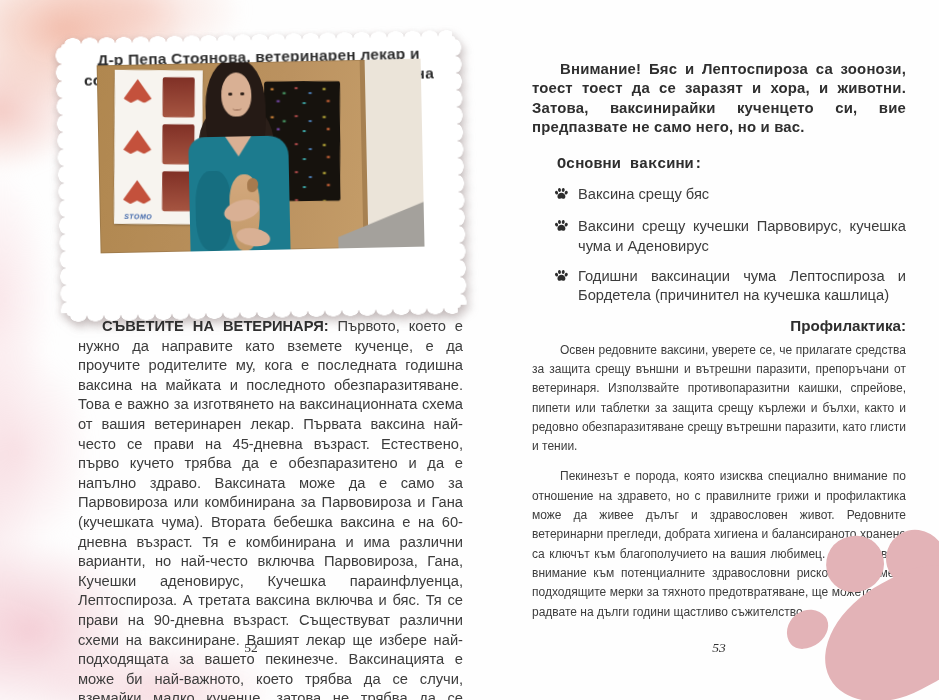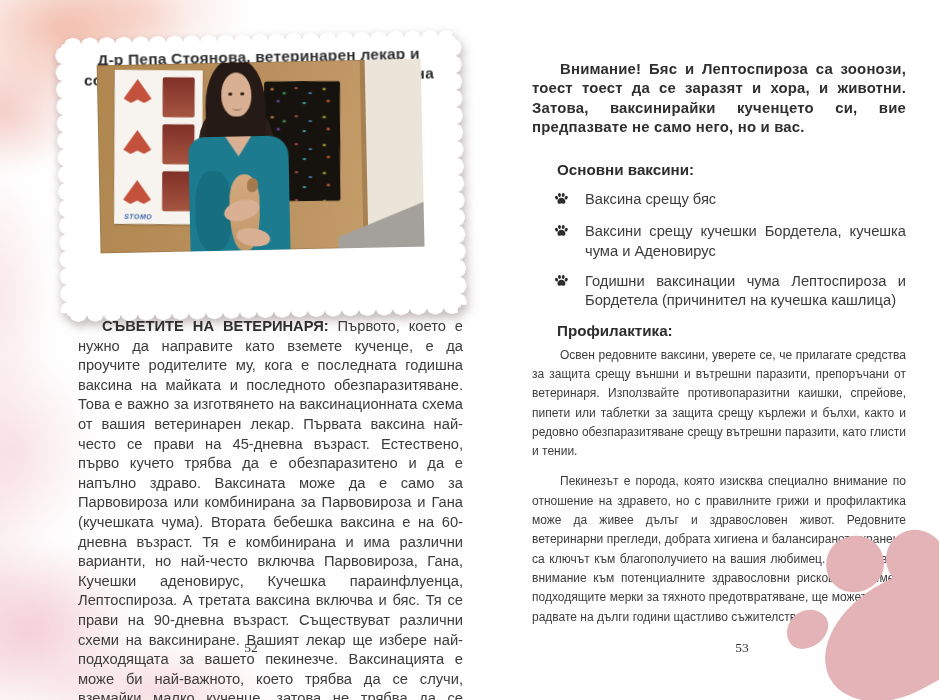--- a/index.html
+++ b/index.html
@@ -116,32 +116,32 @@
   
   .col-left{position:absolute;left:78px;top:317px;width:385px;}
   .col-right{position:absolute;left:532px;top:60px;width:374px;}
   p{margin:0;}
   .body-text{font-size:14.7px;line-height:19.6px;text-align:justify;color:#3c3c3c;}
   .body-text b{color:#2e2e2e;}
   .lead{text-indent:24px;}
   .warning{font-weight:700;color:#2f2f2f;font-size:14.9px;line-height:19.3px;
     text-align:justify;text-indent:28px;letter-spacing:.2px;}
   .sec-heading{font-weight:700;color:#2e2e2e;font-size:15.2px;padding-left:25px;}
-  .vax-heading{margin-top:24px;margin-bottom:12px;}
-  .pro-heading{margin-top:4px;margin-bottom:7px;}
+  .vax-heading{margin-top:18px;margin-bottom:12px;font-family:Liberation Mono, monospace;}
+  .pro-heading{margin-top:4px;margin-bottom:7px;text-align:right;}
   .vax-list{list-style:none;margin:0;padding:0 0 0 22px;}
   .vax-item{display:grid;grid-template-columns:24px 1fr;align-items:start;
-    margin-bottom:11px;font-size:14.7px;line-height:19.3px;text-align:justify;color:#3c3c3c;gap:7px;}
+    margin-bottom:11px;font-size:14.7px;line-height:19.3px;text-align:justify;color:#3c3c3c;}
   .vax-item .paw-icon-box{padding-top:2px;}
   .pro-p{font-size:12px;line-height:19.3px;text-align:justify;text-indent:28px;
     color:#3c3c3c;margin-bottom:11px;}
   .page-num{position:absolute;top:640px;width:40px;text-align:center;
     font-family:"Liberation Serif","DejaVu Serif",serif;font-size:13.5px;color:#333;}
   .page-num-left{left:231px;text-align:center;}
-  .page-num-right{left:722px;}
+  .page-num-right{left:699px;font-style:italic;}
 </style>
 </head>
 <body>
 
 <div class="watercolor"></div>
 
 <div class="frame-wrap">
   <div class="sc sc-top"></div>
   <div class="sc sc-bottom"></div>
   <div class="sc sc-left"></div>
@@ -209,21 +209,21 @@
     <li class="vax-item">
       <span class="paw-icon-box">
         <svg viewBox="0 0 20 18" width="15" height="14" fill="#2d2d2d">
           <ellipse cx="3.4" cy="7.2" rx="2" ry="2.6" transform="rotate(-25 3.4 7.2)"></ellipse>
           <ellipse cx="7.3" cy="3.6" rx="2" ry="2.7" transform="rotate(-8 7.3 3.6)"></ellipse>
           <ellipse cx="12.3" cy="3.6" rx="2" ry="2.7" transform="rotate(8 12.3 3.6)"></ellipse>
           <ellipse cx="16.3" cy="7.2" rx="2" ry="2.6" transform="rotate(25 16.3 7.2)"></ellipse>
           <path d="M9.9 7.2c2.9 0 5.3 2.4 5.3 5 0 2.2-1.6 3.5-3.3 3.1-.9-.2-1.4-.5-2-.5s-1.1.3-2 .5c-1.7.4-3.3-.9-3.3-3.1 0-2.6 2.4-5 5.3-5z"></path>
         </svg>
       </span>
-      <span>Ваксини срещу кучешки Бордетела, кучешка чума и Аденовирус</span>
+      <span>Ваксини срещу кучешки Парвовирус, кучешка чума и Аденовирус</span>
     </li>
     <li class="vax-item">
       <span class="paw-icon-box">
         <svg viewBox="0 0 20 18" width="15" height="14" fill="#2d2d2d">
           <ellipse cx="3.4" cy="7.2" rx="2" ry="2.6" transform="rotate(-25 3.4 7.2)"></ellipse>
           <ellipse cx="7.3" cy="3.6" rx="2" ry="2.7" transform="rotate(-8 7.3 3.6)"></ellipse>
           <ellipse cx="12.3" cy="3.6" rx="2" ry="2.7" transform="rotate(8 12.3 3.6)"></ellipse>
           <ellipse cx="16.3" cy="7.2" rx="2" ry="2.6" transform="rotate(25 16.3 7.2)"></ellipse>
           <path d="M9.9 7.2c2.9 0 5.3 2.4 5.3 5 0 2.2-1.6 3.5-3.3 3.1-.9-.2-1.4-.5-2-.5s-1.1.3-2 .5c-1.7.4-3.3-.9-3.3-3.1 0-2.6 2.4-5 5.3-5z"></path>
         </svg>

